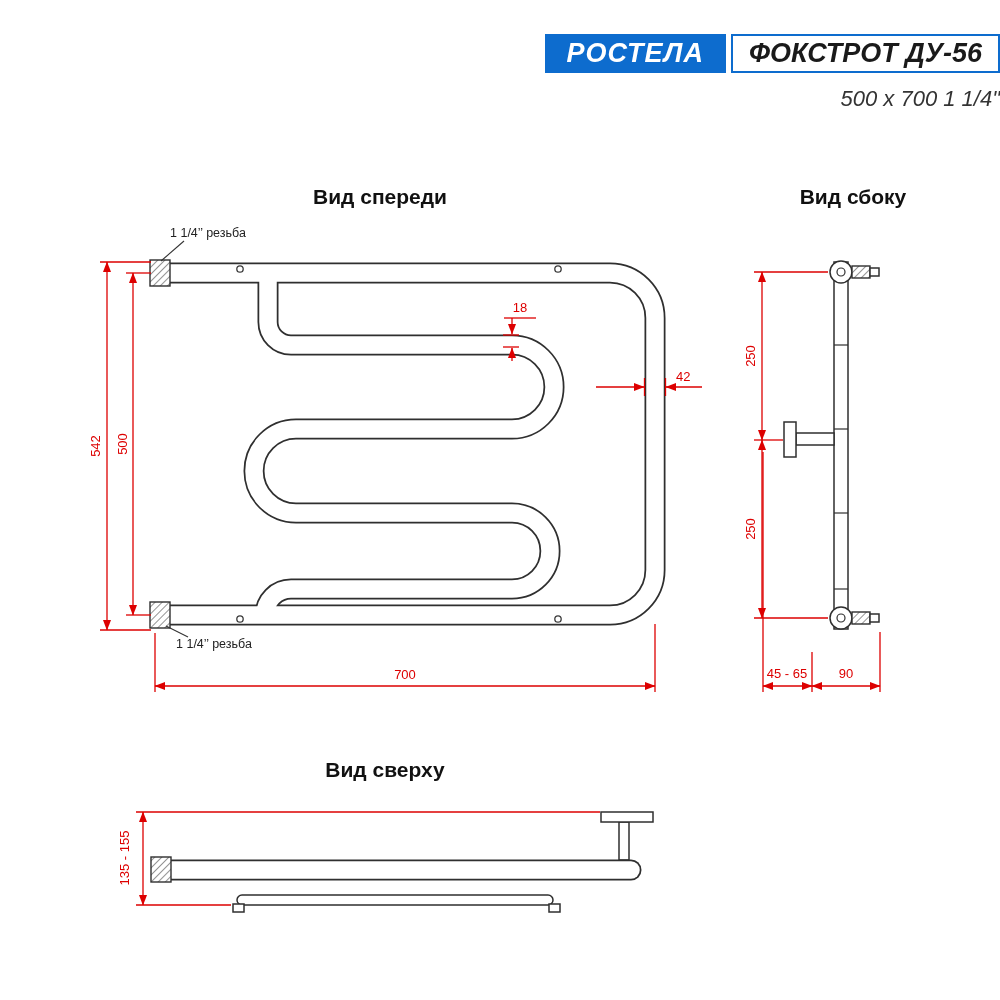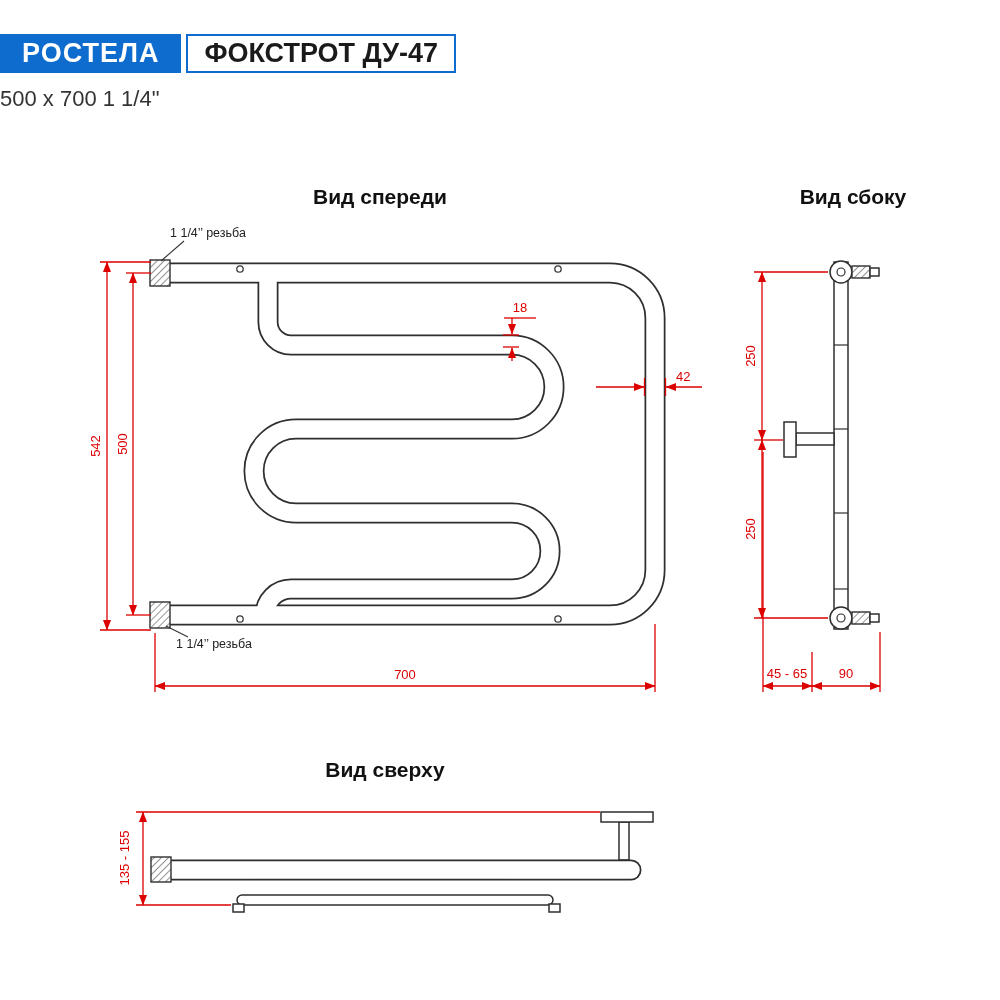--- a/index.html
+++ b/index.html
@@ -1,20 +1,20 @@
 <!DOCTYPE html>
 <html><head>
 <meta charset="utf-8">
 <style>
   html,body{margin:0;padding:0;}
   body{
     width:1000px;height:1000px;background:#ffffff;position:relative;
     font-family:"Liberation Sans",sans-serif;overflow:hidden;
   }
-  .header{position:absolute;top:34px;left:0;width:1000px;display:flex;flex-direction:column;align-items:flex-start;}
+  .header{position:absolute;top:34px;left:0;width:1000px;display:flex;flex-direction:column;align-items:flex-end;font-style:italic;}
   .brand-row{display:flex;align-items:stretch;}
   .brand-badge{
     background:#0d6cce;color:#ffffff;font-size:27px;font-weight:bold;
     padding:4px 22px;display:flex;align-items:center;letter-spacing:1px;
   }
   .model-badge{
     background:#ffffff;color:#1a1a1a;font-size:27px;font-weight:bold;
     border:2px solid #0d6cce;padding:2px 16px;margin-left:5px;display:flex;align-items:center;
   }
   .size-subtitle{margin-top:13px;font-size:22px;color:#333333;}
@@ -30,21 +30,21 @@
   .thin-dark{stroke:#2f2f2f;stroke-width:1.2;fill:none;}
   .cap{fill:url(#hatch);stroke:#2f2f2f;stroke-width:1.4;}
   .weld{fill:#ffffff;stroke:#3a3a3a;stroke-width:1.3;}
 </style>
 </head>
 <body>
 
 <div class="header">
   <div class="brand-row">
     <div class="brand-badge">РОСТЕЛА</div>
-    <div class="model-badge">ФОКСТРОТ ДУ-47</div>
+    <div class="model-badge">ФОКСТРОТ ДУ-56</div>
   </div>
   <div class="size-subtitle">500 x 700 1 1/4"</div>
 </div>
 
 <svg width="1000" height="1000" viewBox="0 0 1000 1000">
   <defs>
     <marker id="arr" viewBox="0 0 10 10" refX="9.5" refY="5" markerWidth="11" markerHeight="11" orient="auto-start-reverse" markerUnits="userSpaceOnUse">
       <path d="M0,1.2 L10,5 L0,8.8 Z" fill="#dd0000"></path>
     </marker>
     <pattern id="hatch" patternUnits="userSpaceOnUse" width="5" height="5" patternTransform="rotate(45)">

